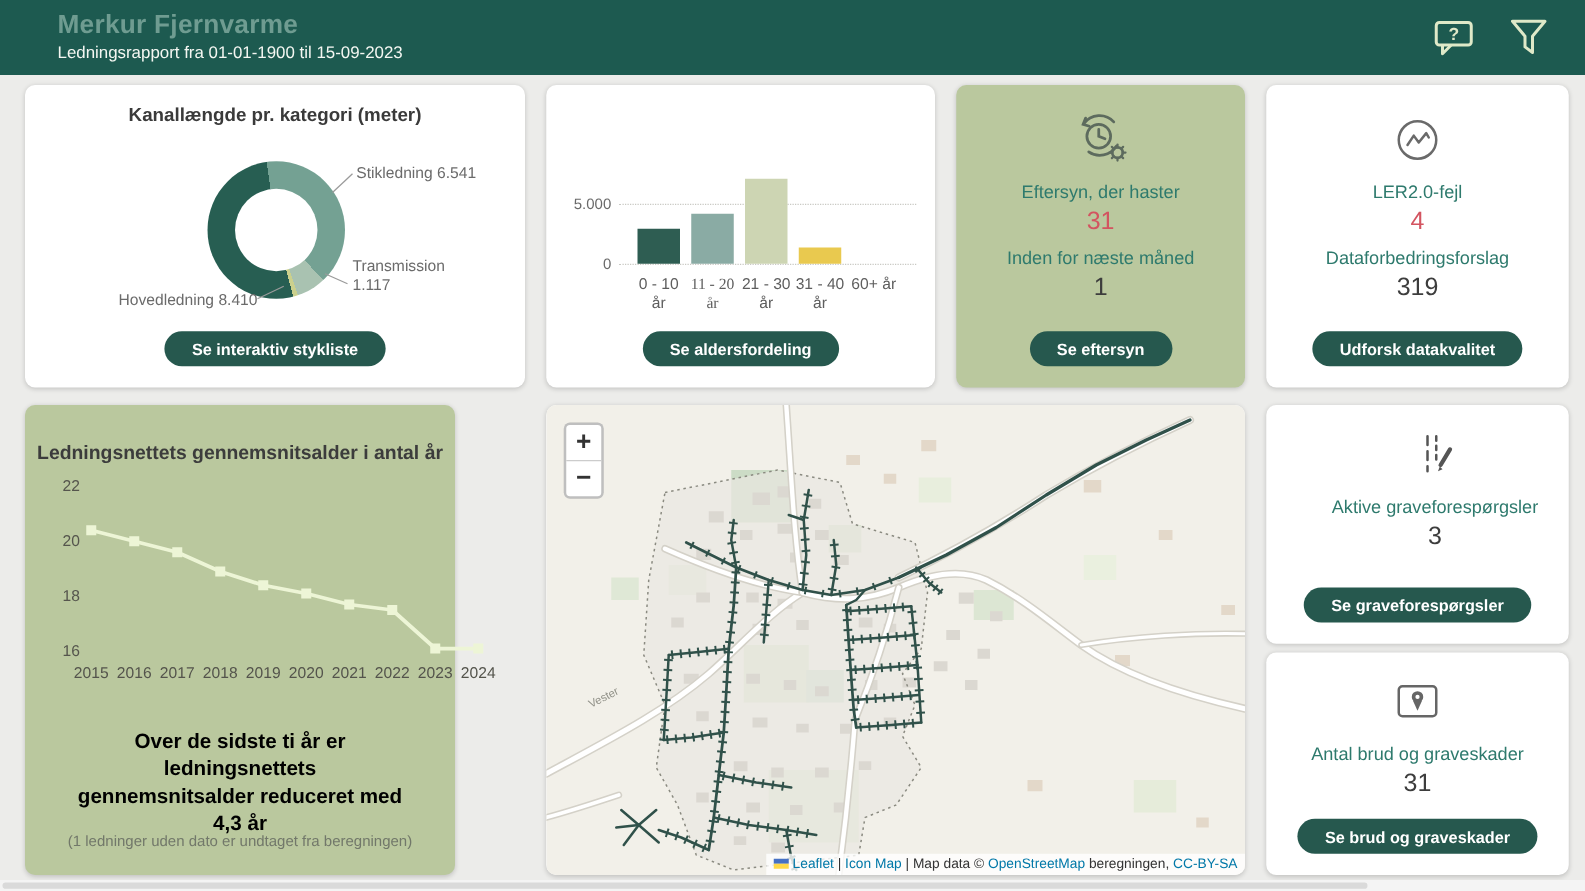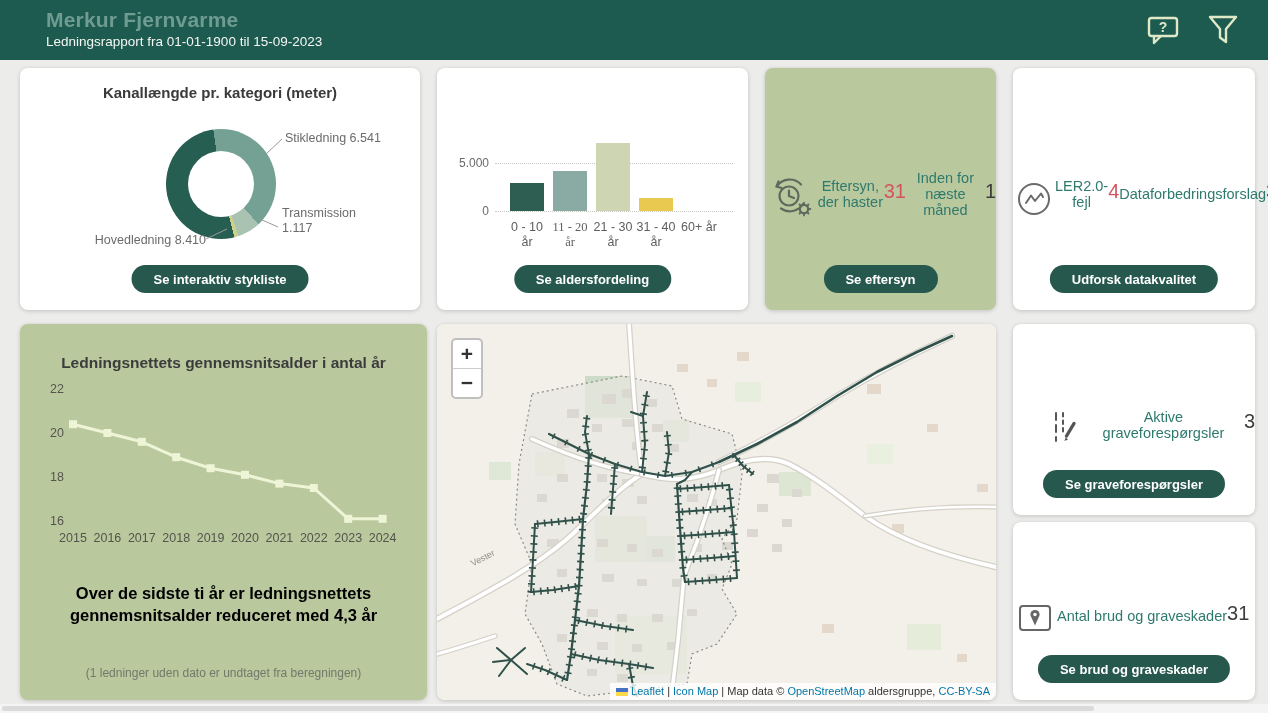--- a/index.html
+++ b/index.html
@@ -34,30 +34,30 @@
   .gridline { position:absolute; border-top:1.5px dotted #c9c9c4; }
   .ytick { position:absolute; font-size:12px; color:#6a6a6a; text-align:right; width:40px; }
   .bar { position:absolute; }
   .bar-xlabel { position:absolute; font-size:12.5px; color:#5e5e5e; text-align:center; line-height:15px; }
 
   
   #card-eftersyn { left:765px; top:68px; width:231px; height:242px; }
   #card-ler { left:1013px; top:68px; width:242px; height:242px; }
   #card-grave { left:1013px; top:324px; width:242px; height:191px;padding-left:28px; }
   #card-brud { left:1013px; top:522px; width:242px; height:178px; }
-  .kpi { display:flex; flex-direction:row; align-items:center; text-align:center; }
+  .kpi { display:flex; flex-direction:column; align-items:center; text-align:center; }
   .kpi .icon-wrap { margin-top:20px; height:48px; display:flex; align-items:center; justify-content:center; }
   .kpi-label { font-size:14.5px; color:#2e7a6d; margin-top:10px; }
   .kpi-value { font-size:20px; margin-top:4px; color:#3d3d3d; }
   .kpi-value.red { color:#d35460; }
   .kpi .btn { bottom:17px; }
   #card-grave .icon-wrap, #card-brud .icon-wrap { margin-top:16px; }
 
   
-  #card-age { left:20px; top:324px; width:407px; height:376px; }
+  #card-age { left:20px; top:324px; width:344px; height:376px; }
   #card-age .card-title { position:absolute; top:30px; width:100%; font-size:15.5px; color:#3c3c3c; }
   .age-summary { position:absolute; top:258px; width:100%; text-align:center; font-size:16.5px;
                  font-weight:bold; color:#000000; line-height:22px; padding:0 40px; }
   .age-footnote { position:absolute; top:306px; width:100%; text-align:center; font-size:12px; color:#72786a;margin-top:36px; }
 
   
   #card-map { left:437px; top:324px; width:559px; height:376px; overflow:hidden; }
   #map-svg { position:absolute; left:0; top:0; }
   .leaflet-ctrl { position:absolute; left:14px; top:14px; width:32px; height:61px; background:#fff;
                   border:2px solid rgba(0,0,0,.25); border-radius:5px; z-index:5; }
@@ -513,21 +513,21 @@
     <div class="leaflet-btn">+</div>
     <div class="leaflet-btn">−</div>
   </div>
   <div class="map-attrib">
     <span class="flag"><div class="b"></div><div class="y"></div></span><a>Leaflet</a>
     <span>|</span>
     <a>Icon Map</a>
     <span>|</span>
     <span>Map data ©</span>
     <a>OpenStreetMap</a>
-    <span>aldersgruppe,</span>
+    <span>beregningen,</span>
     <a>CC-BY-SA</a>
   </div>
 </div>
 
 <div class="card kpi" id="card-grave">
   <div class="icon-wrap">
     <svg width="42" height="40" viewBox="0 0 42 40" fill="none" stroke="#555" stroke-width="2" stroke-linecap="round">
       <line x1="15" y1="5" x2="15" y2="33" stroke-dasharray="7 5"></line>
       <line x1="22" y1="5" x2="22" y2="24" stroke-dasharray="3.5 4"></line>
       <g>

